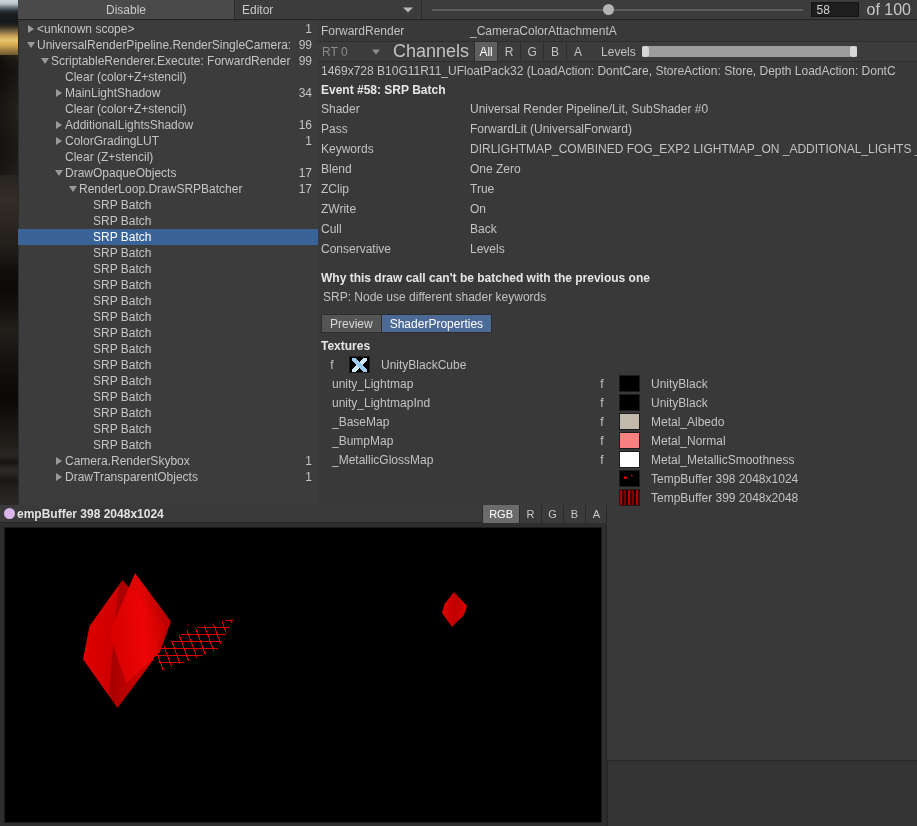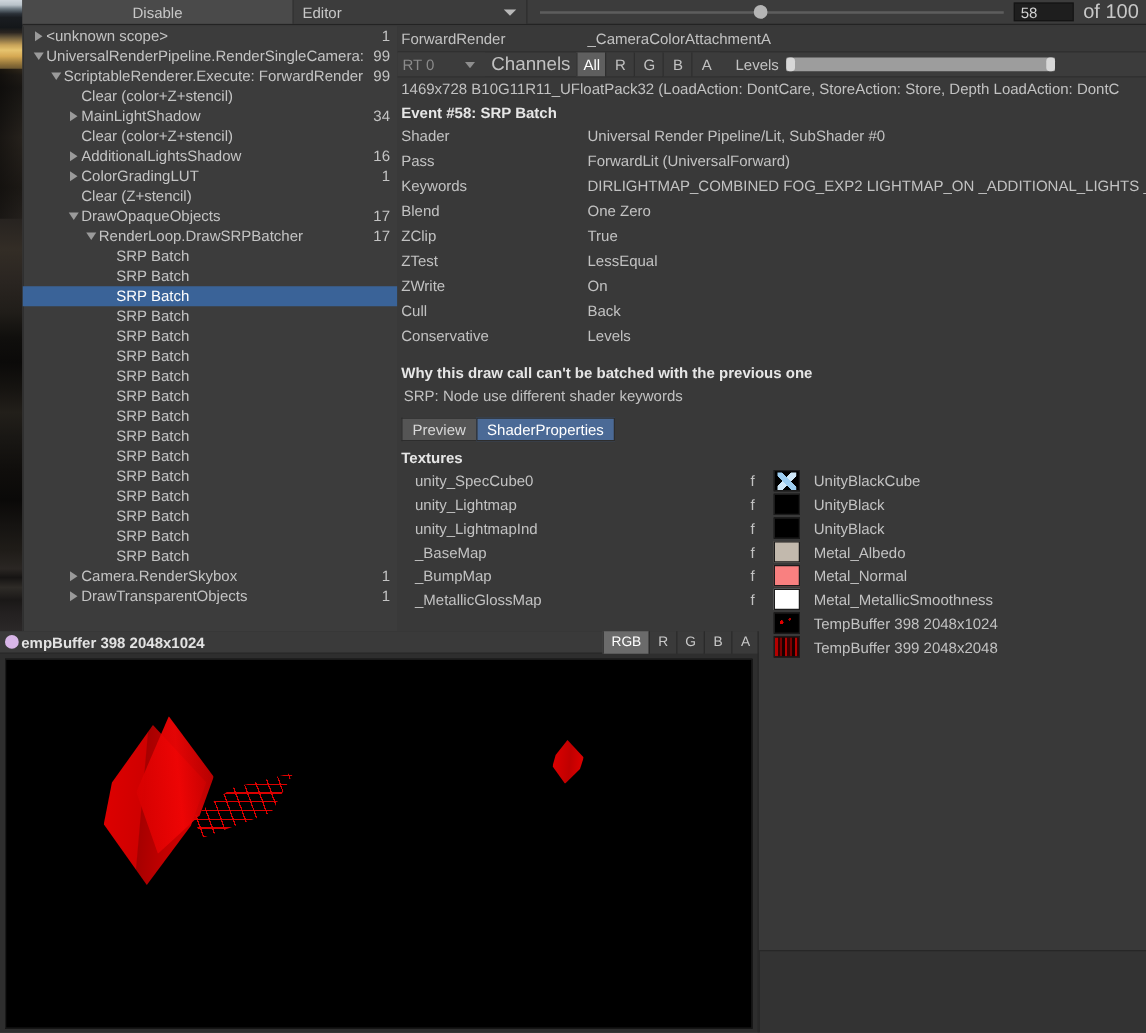--- a/index.html
+++ b/index.html
@@ -107,21 +107,21 @@
   }
   .chan-pop{
     width:70px; position:relative; display:flex; align-items:center;
     padding-left:4px; color:#8b8b8b; font-size:12px; background:#3c3c3c;
   }
   .chan-pop .arrow{
     position:absolute; right:8px; top:50%; transform:translateY(-50%);
     width:0;height:0;border-left:4px solid transparent;border-right:4px solid transparent;
     border-top:5px solid #8e8e8e;
   }
-  .chan-lbl{ display:flex; align-items:center; padding:0 5px; color:#c2c2c2; font-size:15px;}
+  .chan-lbl{ display:flex; align-items:center; padding:0 5px; color:#c2c2c2; font-size:18px;}
   .chan-btn{
     width:23px; display:flex;align-items:center;justify-content:center;
     background:#3c3c3c; border-left:1px solid #2e2e2e; color:#c2c2c2; font-size:12px;
   }
   .chan-btn.on{ background:#5f5f5f; color:#fff; }
   .levels-lbl{ display:flex;align-items:center; padding:0 6px 0 12px; color:#c2c2c2; font-size:12px;}
   .levels-slider{
     width:215px; align-self:center; height:11px; position:relative;
   }
   .levels-slider .bar{
@@ -494,24 +494,20 @@
         </div>
         <div class="kv">
           <div class="k">Blend</div>
           <div class="v">One Zero</div>
         </div>
         <div class="kv">
           <div class="k">ZClip</div>
           <div class="v">True</div>
         </div>
         <div class="kv">
-          <div class="k">ZTest</div>
-          <div class="v">LessEqual</div>
-        </div>
-        <div class="kv">
           <div class="k">ZWrite</div>
           <div class="v">On</div>
         </div>
         <div class="kv">
           <div class="k">Cull</div>
           <div class="v">Back</div>
         </div>
         <div class="kv">
           <div class="k">Conservative</div>
           <div class="v">Levels</div>
@@ -523,21 +519,20 @@
     <div class="why-body">SRP: Node use different shader keywords</div>
 
     <div class="tabs" id="detail-tabs">
         <div class="tab">Preview</div>
         <div class="tab active">ShaderProperties</div>
       </div>
 
     <div class="sec-title">Textures</div>
     <div id="tex-list">
         <div class="tex-row">
-          <div class="name">unity_SpecCube0</div>
           <div class="flag">f</div>
           <div class="sw" style="background:#000;">
             <span style="position:absolute;left:2px;top:1px;width:15px;height:14px;background:linear-gradient(45deg,transparent 38%,#9ccdf0 38%,#9ccdf0 62%,transparent 62%),linear-gradient(-45deg,transparent 38%,#cfe8f8 38%,#cfe8f8 62%,transparent 62%);"></span>
           </div>
           <div class="tname">UnityBlackCube</div>
         </div>
         <div class="tex-row">
           <div class="name">unity_Lightmap</div>
           <div class="flag">f</div>
           <div class="sw" style="background:#000;"></div>

